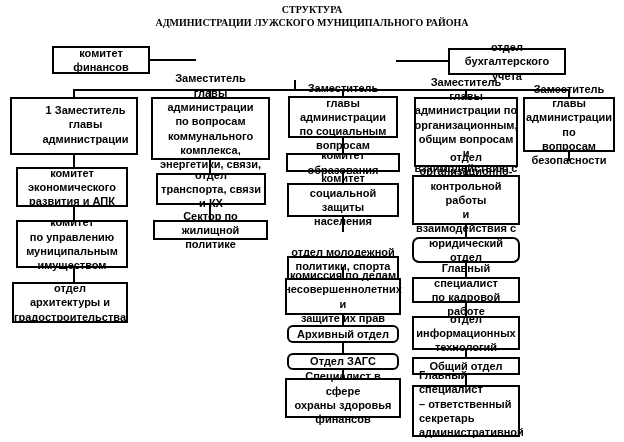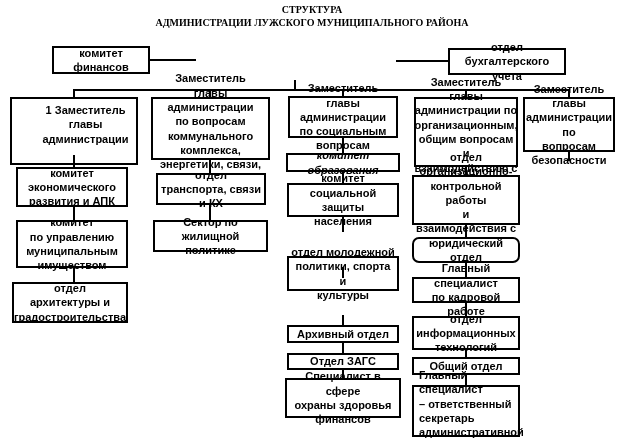--- a/index.html
+++ b/index.html
@@ -41,21 +41,21 @@
   <div class="lh" style="left:396px;top:60px;width:52px;"></div>
 
   <div class="lv" style="left:294px;top:80px;height:10px;"></div>
   <div class="lh" style="left:73px;top:89px;width:497px;"></div>
   <div class="lv" style="left:73px;top:89px;height:8px;"></div>
   <div class="lv" style="left:209px;top:89px;height:8px;"></div>
   <div class="lv" style="left:342px;top:89px;height:8px;"></div>
   <div class="lv" style="left:465px;top:89px;height:8px;"></div>
   <div class="lv" style="left:568px;top:89px;height:8px;"></div>
 
-  <div class="box top-align" style="left:10px;top:97px;width:128px;height:68px;padding-left:25px;">1 Заместитель
+  <div class="box top-align" style="left:10px;top:97px;width:128px;height:58px;padding-left:25px;">1 Заместитель
 главы  администрации</div>
   <div class="box" style="left:16px;top:167px;width:112px;height:40px;">комитет
 экономического
 развития и АПК</div>
   <div class="box" style="left:16px;top:220px;width:112px;height:48px;">комитет
 по управлению
 муниципальным
 имуществом</div>
   <div class="box" style="left:12px;top:282px;width:116px;height:41px;">отдел
 архитектуры и
@@ -65,38 +65,41 @@
   <div class="lv" style="left:73px;top:268px;height:14px;"></div>
 
   <div class="box" style="left:151px;top:97px;width:119px;height:63px;">Заместитель
 главы  администрации
 по вопросам
 коммунального комплекса,
 энергетики, связи,
 транспорта</div>
   <div class="box" style="left:156px;top:173px;width:110px;height:32px;">отдел
 транспорта, связи и КХ</div>
-  <div class="box" style="left:153px;top:220px;width:115px;height:32px;">Сектор по жилищной
+  <div class="box" style="left:153px;top:220px;width:115px;height:20px;">Сектор по жилищной
 политике</div>
   <div class="lv" style="left:209px;top:160px;height:13px;"></div>
   <div class="lv" style="left:209px;top:205px;height:15px;"></div>
 
   <div class="box" style="left:288px;top:96px;width:110px;height:42px;">Заместитель
 главы  администрации
 по социальным
 вопросам</div>
-  <div class="box" style="left:286px;top:153px;width:114px;height:19px;font-style:italic;">комитет образования</div>
+  <div class="box" style="left:286px;top:153px;width:114px;height:19px;">комитет образования</div>
   <div class="box" style="left:287px;top:183px;width:112px;height:34px;">комитет
 социальной защиты
 населения</div>
   <div class="box" style="left:287px;top:232px;width:112px;height:35px;margin-top:24px;">отдел молодежной
 политики, спорта и
 культуры</div>
-  <div class="box" style="left:287px;top:325px;width:112px;height:18px;">Архивный отдел</div>
-  <div class="box" style="left:287px;top:353px;width:112px;height:17px;">Отдел ЗАГС</div>
+  <div class="box" style="left:285px;top:278px;width:116px;height:37px;">комиссия по делам
+несовершеннолетних  и
+защите  их прав</div>
+  <div class="box" style="left:287px;top:325px;width:112px;height:18px;border-radius:6px;">Архивный отдел</div>
+  <div class="box" style="left:287px;top:353px;width:112px;height:17px;border-radius:6px;">Отдел ЗАГС</div>
   <div class="box" style="left:285px;top:378px;width:116px;height:40px;">Специалист в сфере
 охраны здоровья
 финансов</div>
   <div class="lv" style="left:342px;top:138px;height:15px;"></div>
   <div class="lv" style="left:342px;top:172px;height:11px;"></div>
   <div class="lv" style="left:342px;top:217px;height:15px;"></div>
   <div class="lv" style="left:342px;top:267px;height:11px;"></div>
   <div class="lv" style="left:342px;top:315px;height:10px;"></div>
   <div class="lv" style="left:342px;top:343px;height:10px;"></div>
   <div class="lv" style="left:342px;top:370px;height:8px;"></div>

